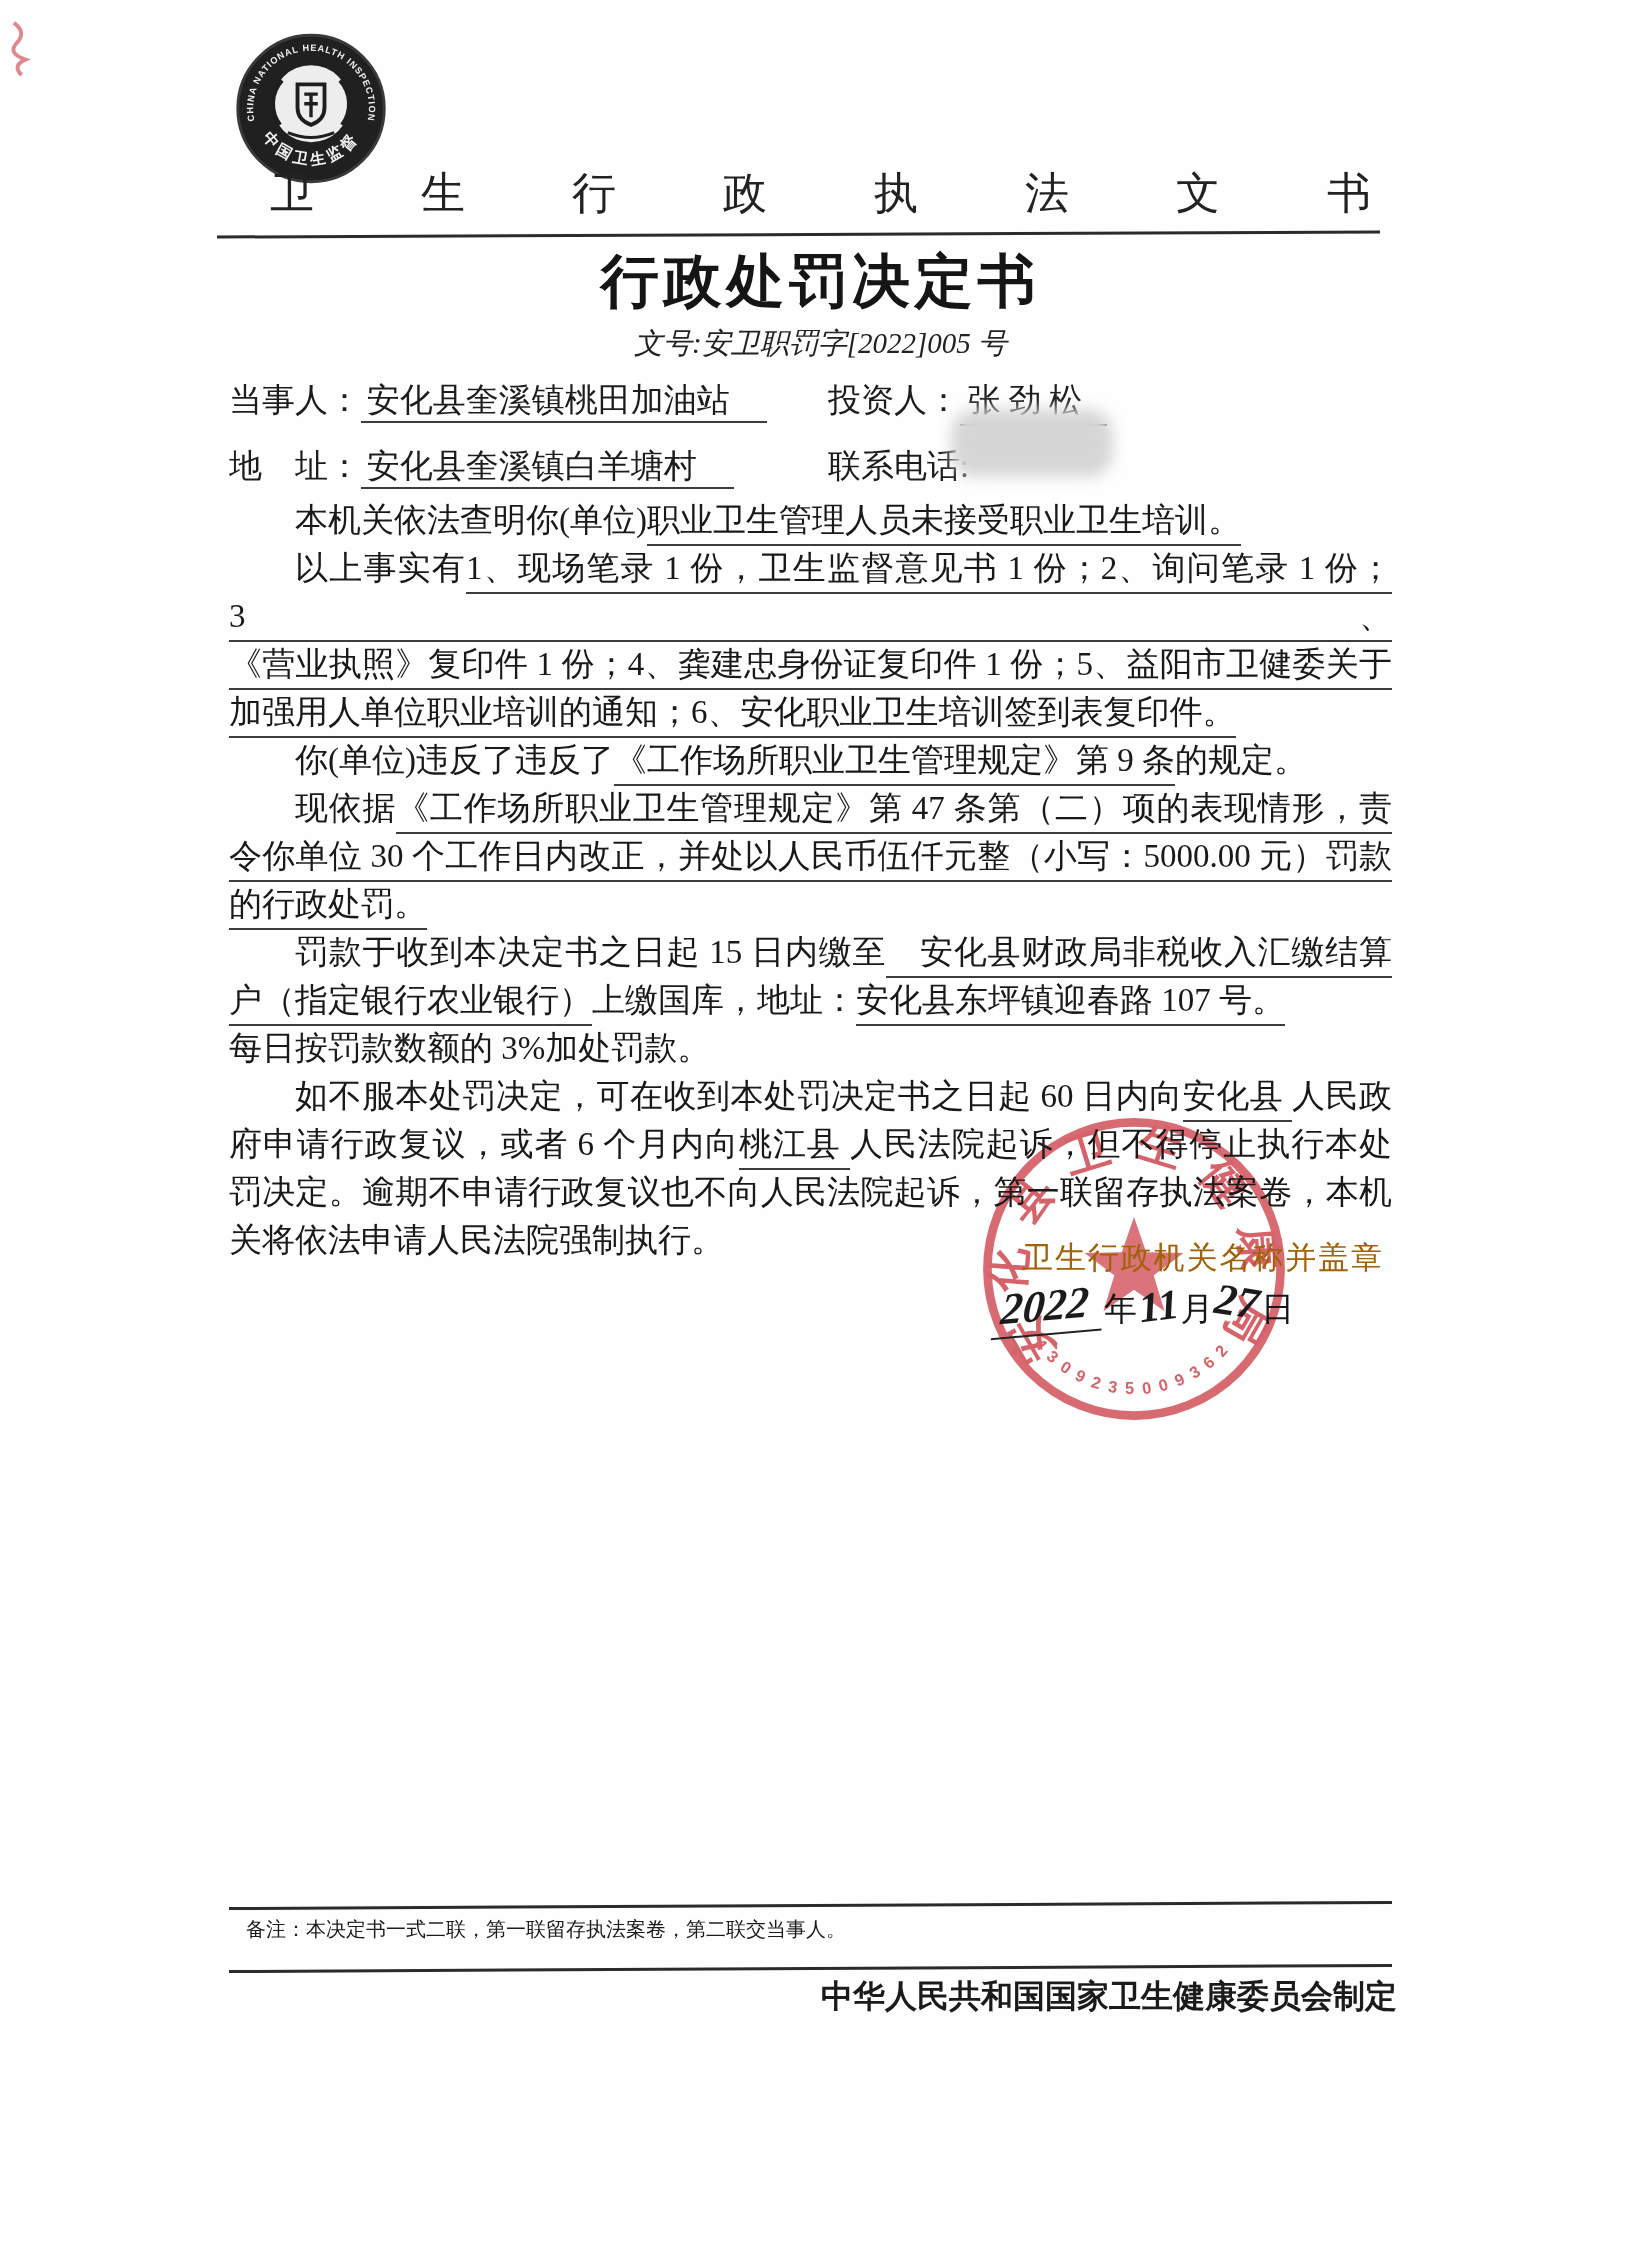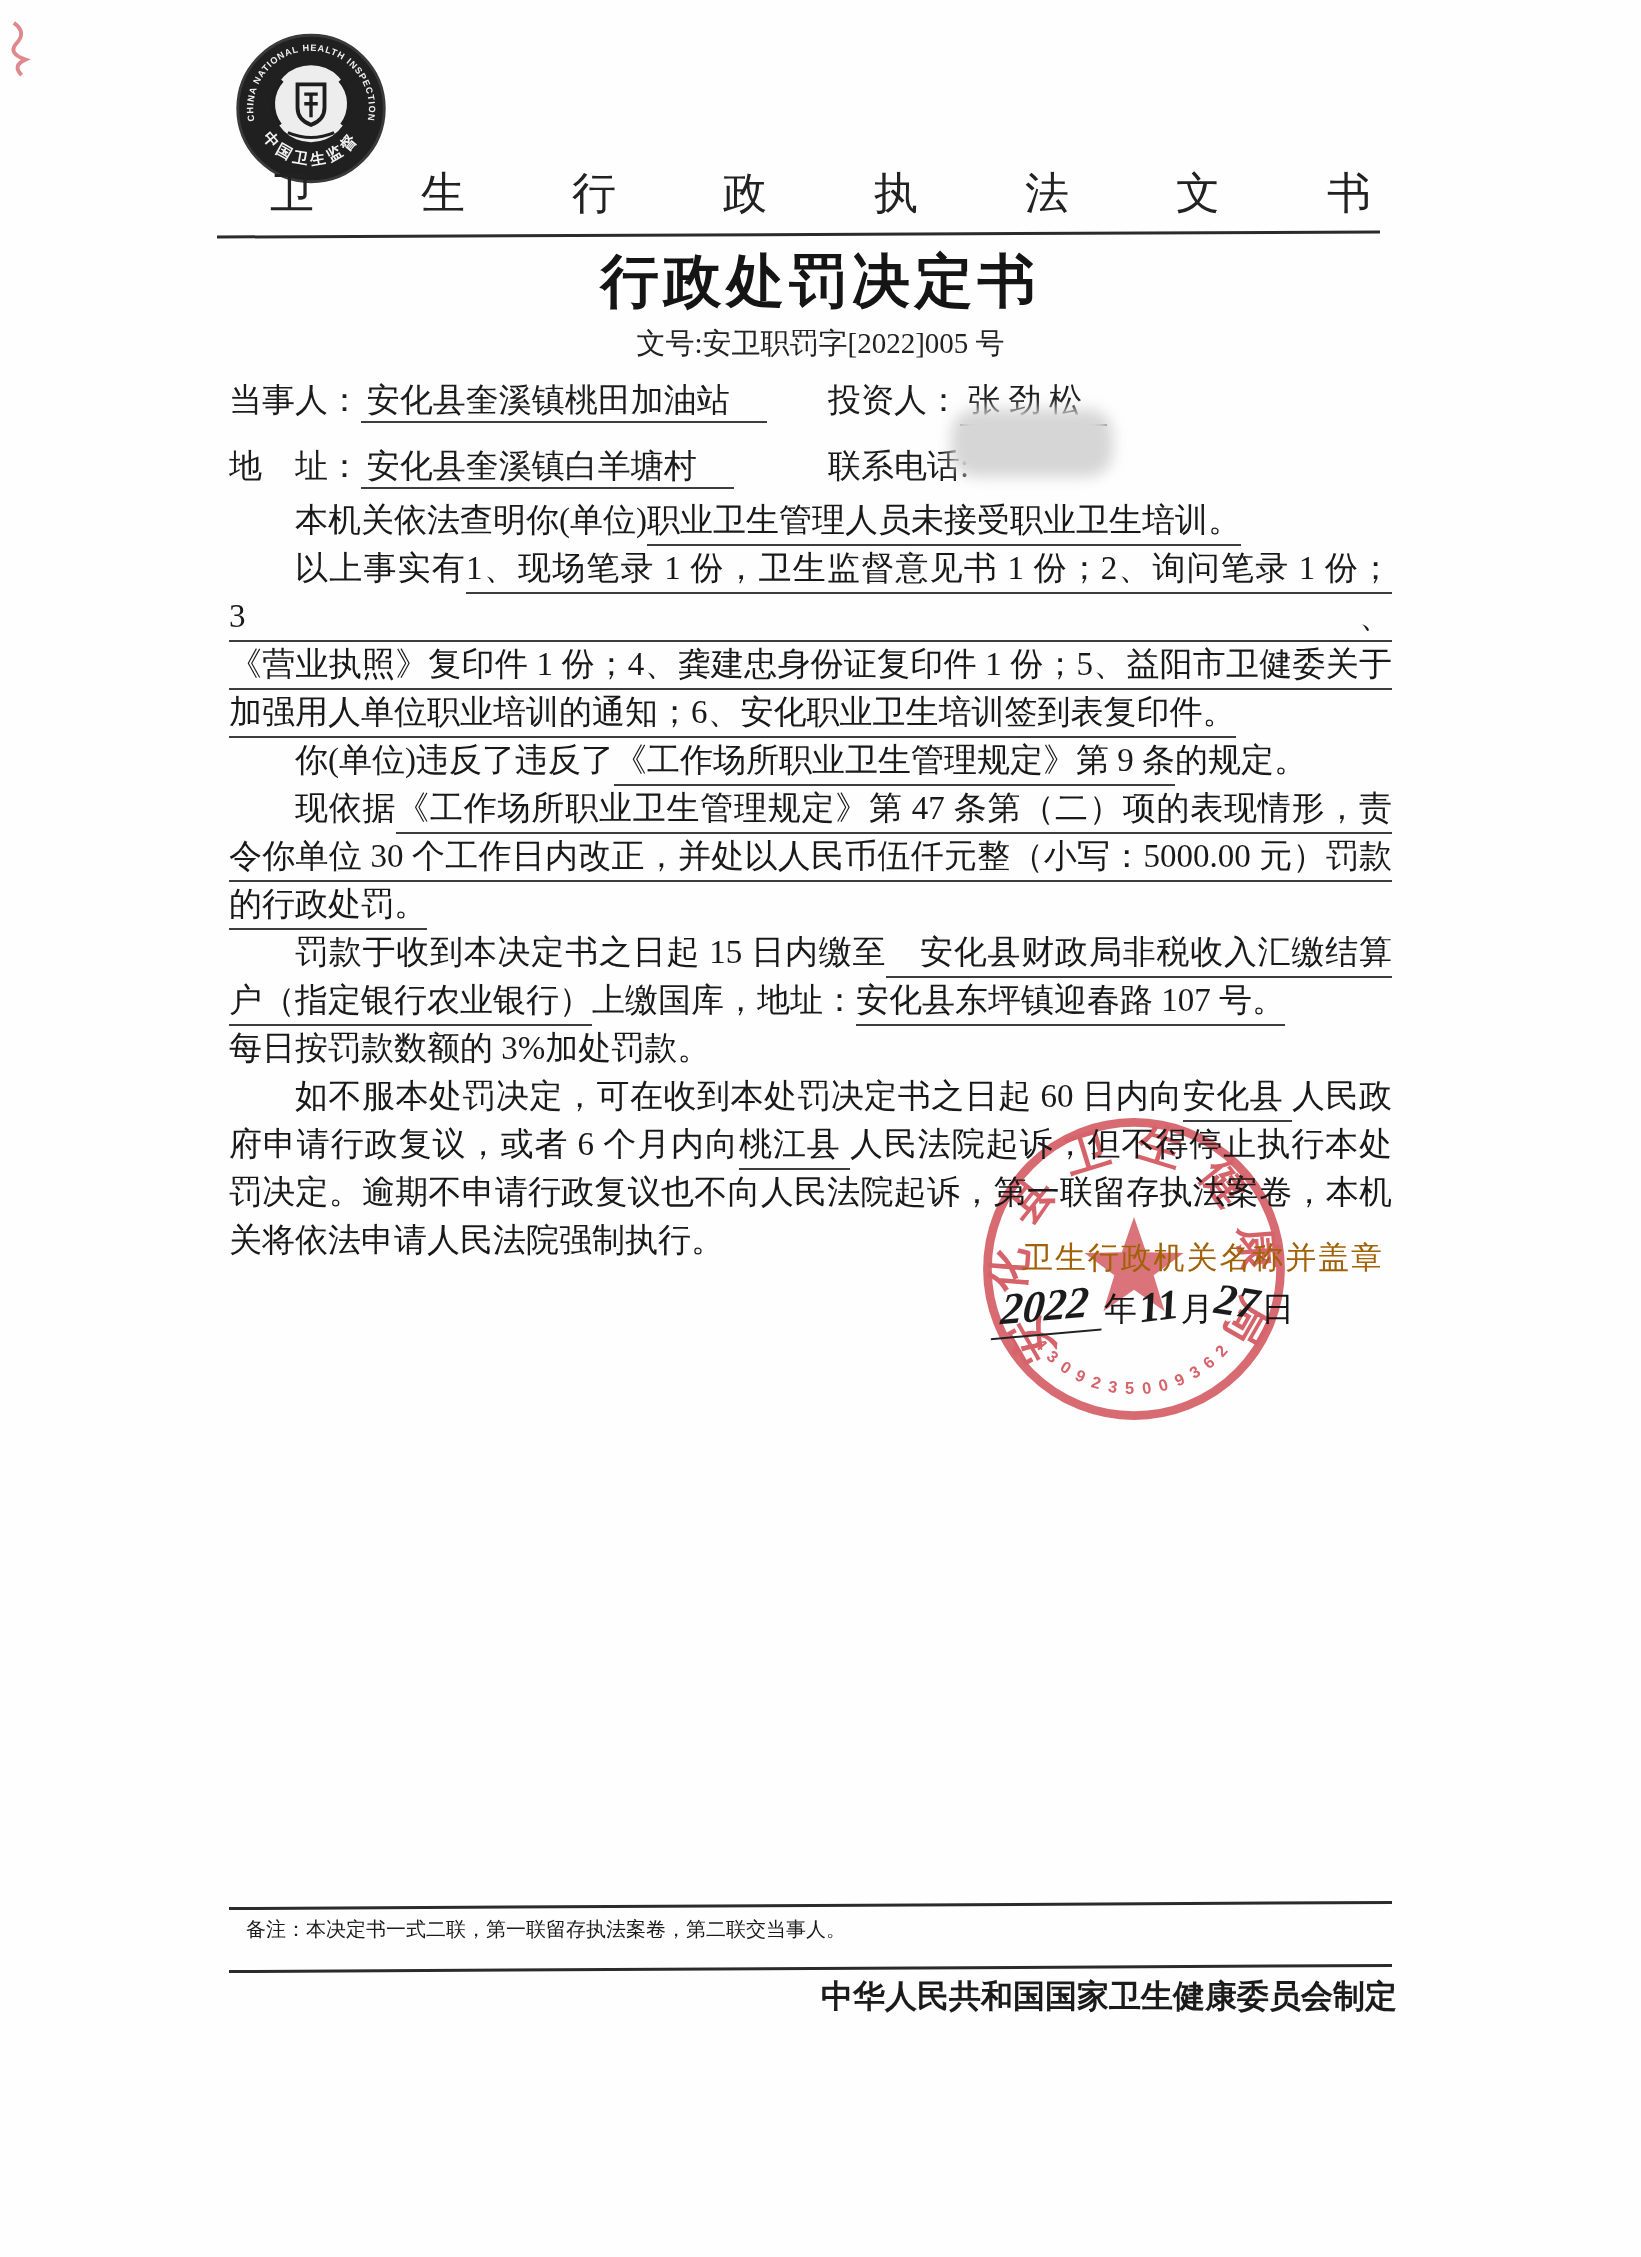--- a/index.html
+++ b/index.html
@@ -8,21 +8,21 @@
 
   .abs{position:absolute;}
 
   
   #doc-type-header{top:164px;left:0;width:1641px;text-align:center;
     font-size:44px;letter-spacing:48px;margin-left:24px;color:#222;}
   .rule{background:#2b2b2b;height:2.9px;}
   #rule-top{top:233px;left:217px;width:1163px;transform:rotate(-0.25deg);}
   #doc-title{top:243px;left:0;width:1641px;text-align:center;font-size:58px;font-weight:bold;
     font-family:Liberation Mono, monospace;letter-spacing:4.8px;color:#151515;}
-  #doc-number{top:324px;left:0;width:1641px;text-align:center;font-size:29px;color:#222;}
+  #doc-number{top:324px;left:0;width:1641px;text-align:center;font-size:29px;color:#222;font-style:italic;}
 
   
   .party-row{left:229px;width:1168px;font-size:33px;height:50px;}
   #party-row-1{top:378px;}
   #party-row-2{top:444px;}
   .p-left{position:absolute;left:0;top:0;white-space:nowrap;}
   .p-right{position:absolute;left:599px;top:0;white-space:nowrap;}
   .u{border-bottom:2.4px solid #3d3d3d;padding-bottom:6px;}
   .party-val{padding:0 37px 2.9px 5.8px;}
   .inv-val{letter-spacing:7.7px;padding:0 17.4px 2.9px 7.7px;font-family:Liberation Mono, monospace;}

